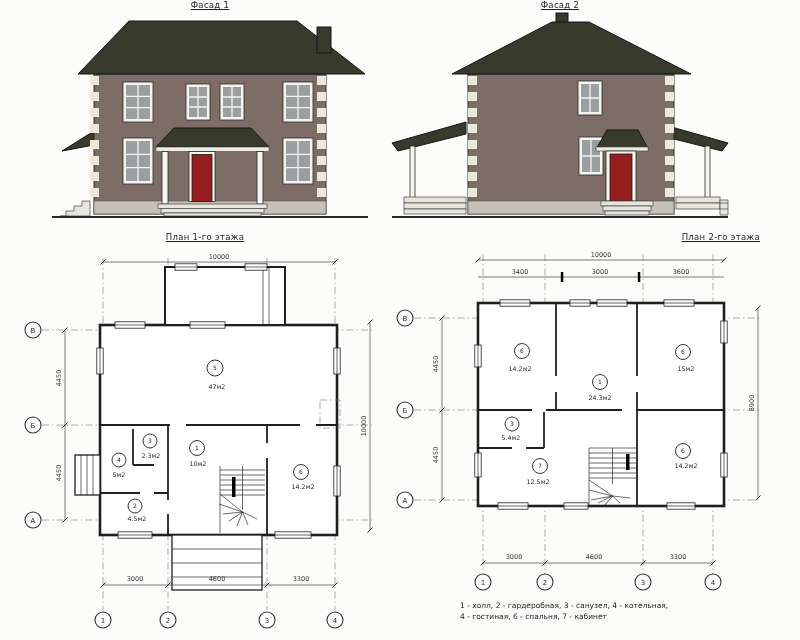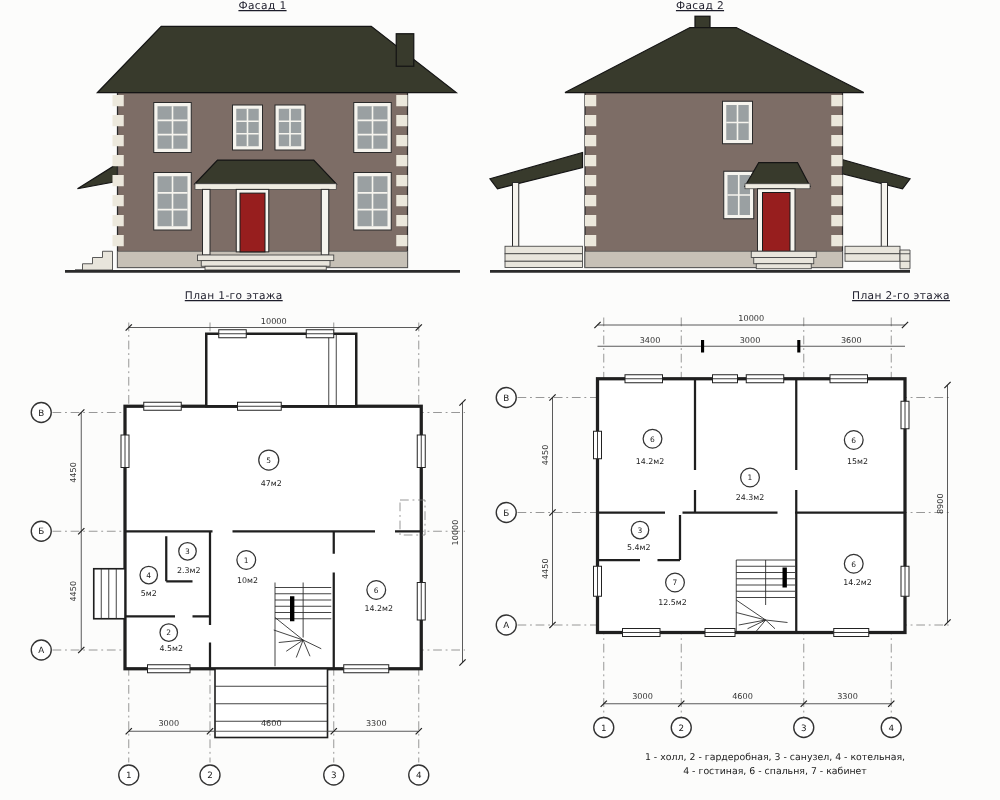--- a/index.html
+++ b/index.html
@@ -8,23 +8,23 @@
 }
 *{margin:0;padding:0;box-sizing:border-box;}
 body{width:800px;height:640px;overflow:hidden;background:var(--paper);
      font-family:"DejaVu Sans",sans-serif;color:#222;}
 .sheet{position:relative;width:716px;height:640px;background:var(--paper);}
 svg{position:absolute;overflow:visible;font-family:"DejaVu Sans",sans-serif;}
 .title{position:absolute;font-size:8.5px;text-align:center;color:#1d1d2b;
        text-decoration:underline;letter-spacing:.3px;}
 .f1t{left:50px;top:0;width:320px;}
 .f2t{left:390px;top:0;width:340px;text-align:center;}
-.p1t{left:17px;top:232px;width:340px;}
+.p1t{left:35px;top:232px;width:340px;}
 .p2t{left:420px;top:232px;width:340px;text-align:right;}
-.legend{position:absolute;left:460px;top:601px;width:320px;text-align:center;
+.legend{position:absolute;left:460px;top:601px;width:320px;
         font-size:7.5px;line-height:1.45;color:#222;}
 
 .wallf{fill:var(--wall);stroke:#2a2a2a;stroke-width:1;}
 .rooff{fill:var(--roof);stroke:#151515;stroke-width:1;}
 .found{fill:var(--foundation);stroke:#555;stroke-width:.6;}
 .quoin{stroke:var(--quoin);stroke-width:9;stroke-dasharray:9 7;fill:none;}
 .wf{fill:#f6f4ee;stroke:#2a2a2a;stroke-width:.8;}
 .wp{fill:var(--pane);}
 .wm{stroke:#f6f4ee;stroke-width:1.3;fill:none;}
 .post{fill:#f6f4ee;stroke:#2a2a2a;stroke-width:.8;}

